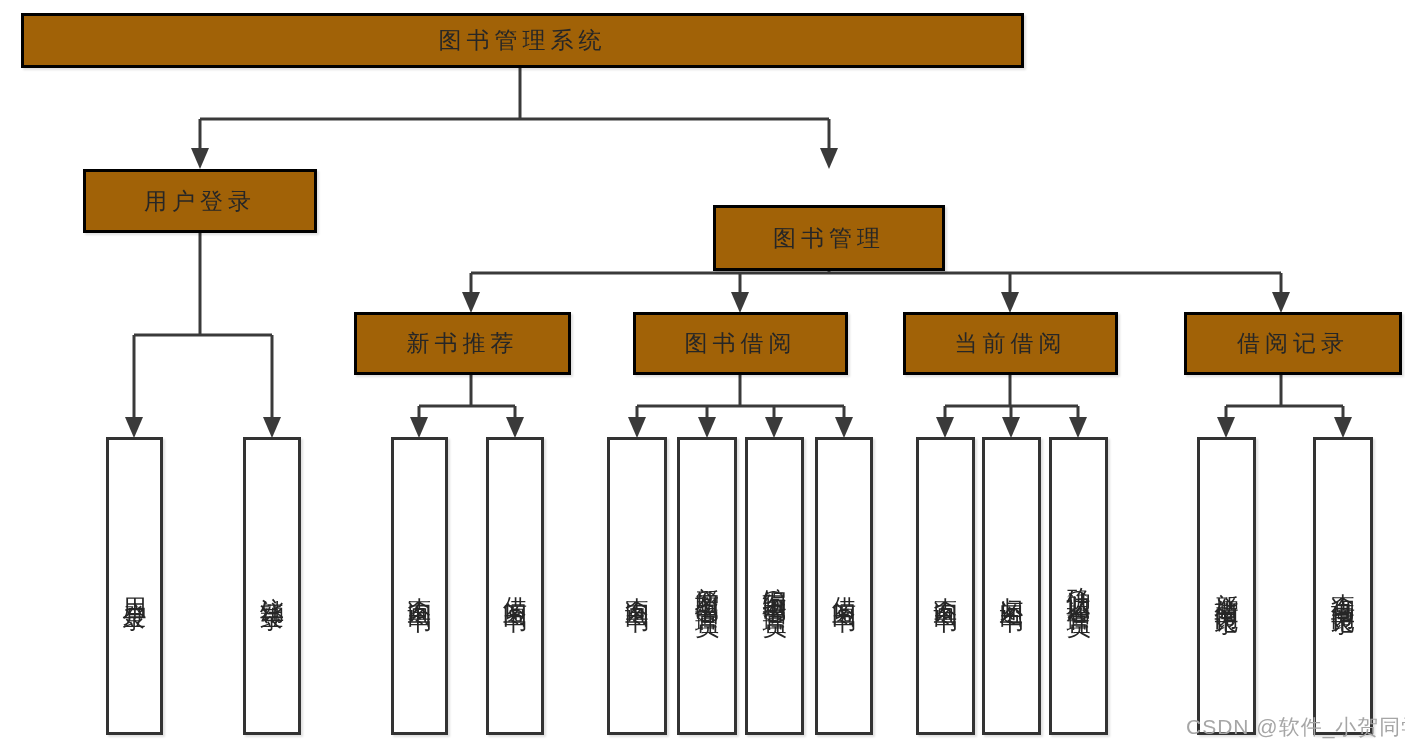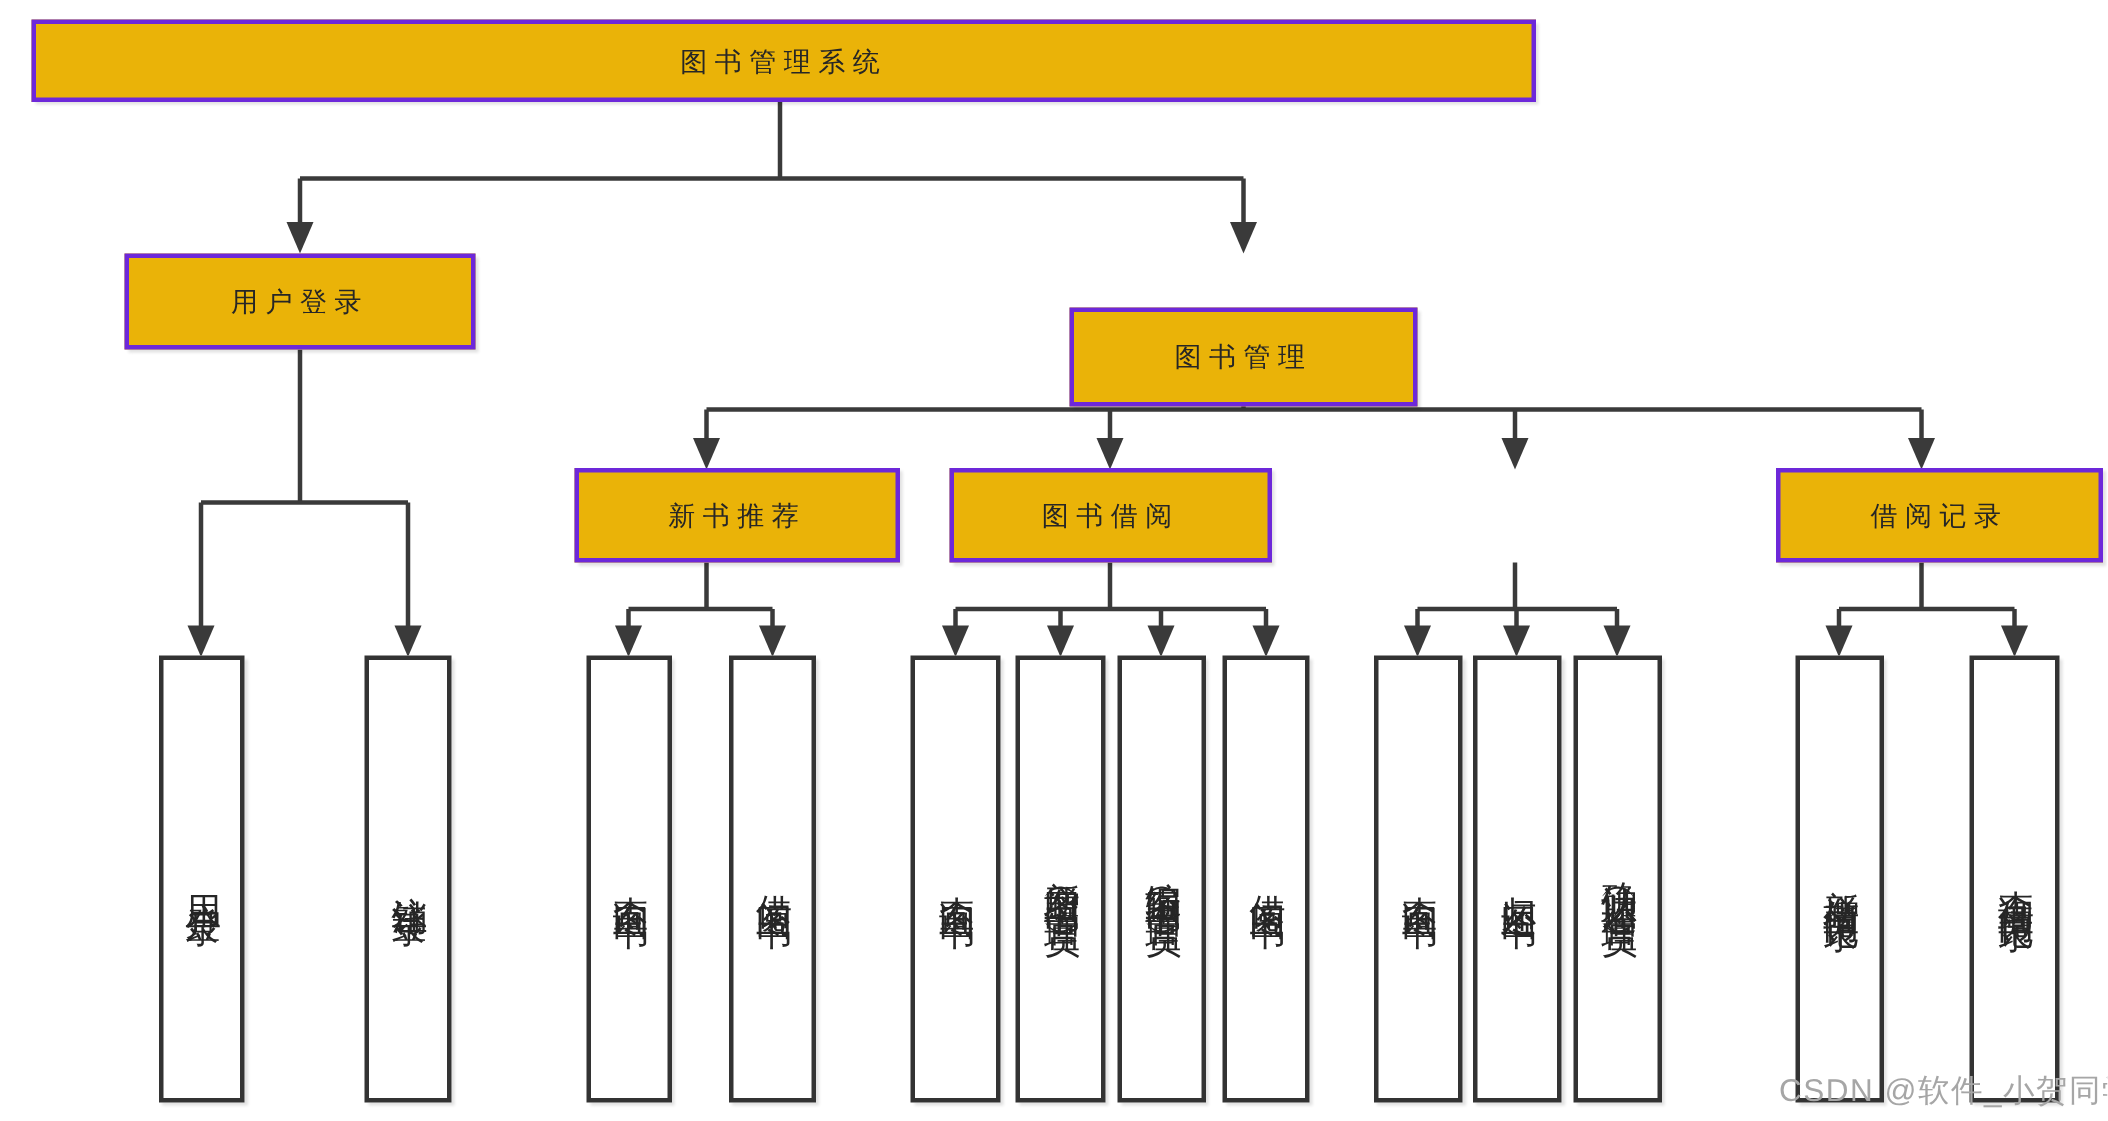--- a/index.html
+++ b/index.html
@@ -7,24 +7,24 @@
     position:relative;
     width:1405px;height:747px;
     background:#ffffff;
     font-family:"Liberation Sans","DejaVu Sans",sans-serif;
     overflow:hidden;
   }
   #wires{position:absolute;left:0;top:0;z-index:1;}
   .hbox{
     position:absolute;
     box-sizing:border-box;
-    border:3px solid #6d28d9;
-    background:#eab308;
+    border:3px solid #000000;
+    background:#a16207;
     display:flex;align-items:center;justify-content:center;
-    font-size:18px;letter-spacing:5px;color:#262626;
+    font-size:23px;letter-spacing:5px;color:#262626;
     box-shadow:2px 2px 2px rgba(0,0,0,0.12);
     z-index:2;
     white-space:nowrap;
   }
   .vbox{
     position:absolute;
     box-sizing:border-box;
     top:437px;height:298px;
     border:3px solid #333333;
     background:#ffffff;
@@ -115,22 +115,23 @@
       <polygon points="1217,417 1235,417 1226,438"></polygon>
       <polygon points="1334,417 1352,417 1343,438"></polygon>
     </g>
   </svg>
 
   <div class="hbox" style="left:21px;top:13px;width:1003px;height:55px;">图书管理系统</div>
 
   <div class="hbox" style="left:83px;top:169px;width:234px;height:64px;">用户登录</div>
   <div class="hbox" style="left:713px;top:168px;width:232px;height:66px;margin-top:37px;">图书管理</div>
 
-  <div class="hbox" style="left:383px;top:312px;width:217px;height:63px;">新书推荐</div>
+  <div class="hbox" style="left:354px;top:312px;width:217px;height:63px;">新书推荐</div>
   <div class="hbox" style="left:633px;top:312px;width:215px;height:63px;">图书借阅</div>
+  <div class="hbox" style="left:903px;top:312px;width:215px;height:63px;">当前借阅</div>
   <div class="hbox" style="left:1172px;top:312px;width:218px;height:63px;margin-left:12px;">借阅记录</div>
 
   <div class="vbox" style="left:106px;width:57px;">用户登录</div>
   <div class="vbox" style="left:243px;width:58px;">注销登录</div>
 
   <div class="vbox" style="left:391px;width:57px;">查询图书</div>
   <div class="vbox" style="left:486px;width:58px;">借阅图书</div>
 
   <div class="vbox" style="left:607px;width:60px;">查询图书</div>
   <div class="vbox" style="left:677px;width:60px;">新增图书（管理员）</div>

